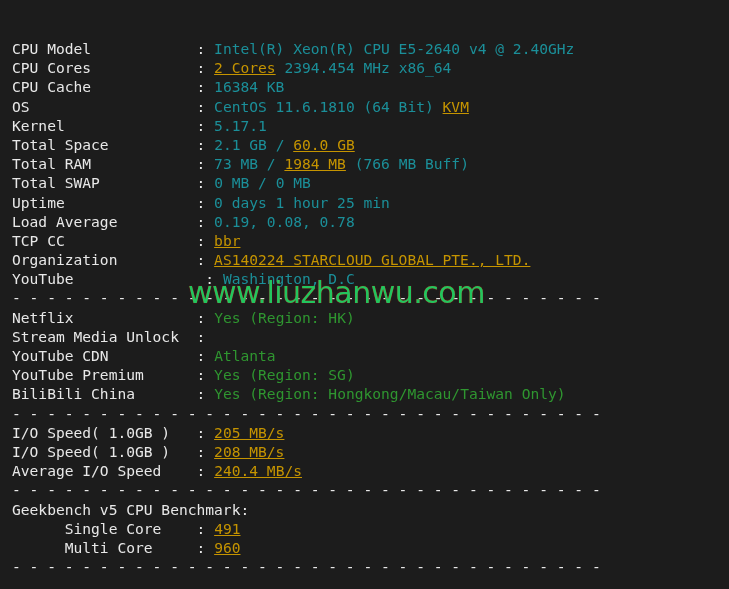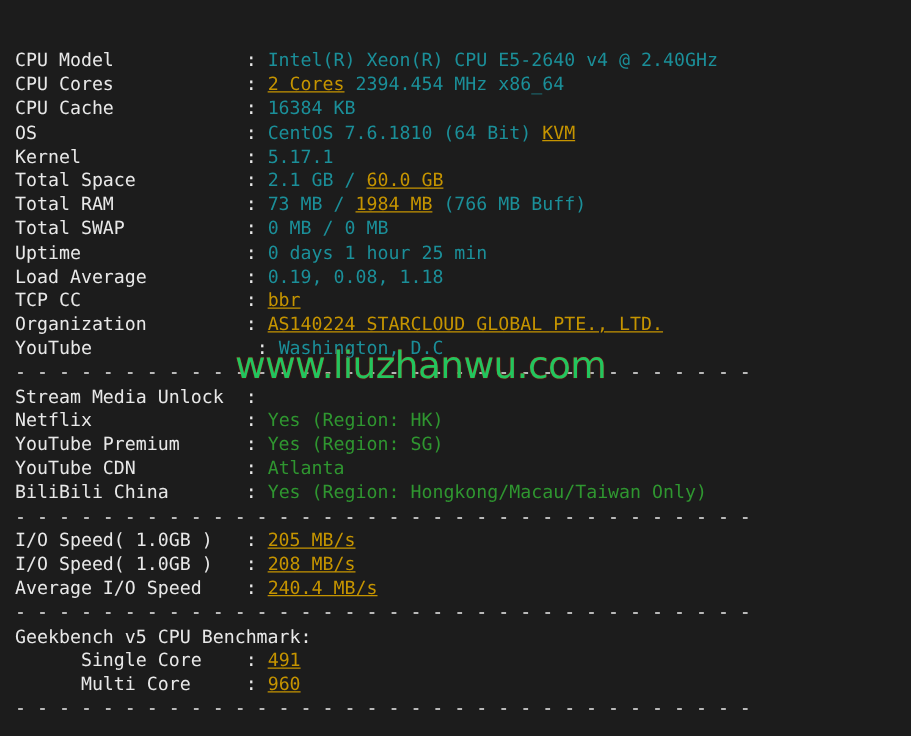--- a/index.html
+++ b/index.html
@@ -56,35 +56,35 @@
     white-space: nowrap;
   }
 </style>
 </head>
 <body>
 
 <div id="terminal">
     <div class="line"><span class="lbl">CPU Model</span><span class="lbl">            </span><span class="lbl">:</span><span> </span><span class="c-cyan">Intel(R) Xeon(R) CPU E5-2640 v4 @ 2.40GHz</span></div>
     <div class="line"><span class="lbl">CPU Cores</span><span class="lbl">            </span><span class="lbl">:</span><span> </span><span class="c-yellow">2 Cores</span><span class="c-cyan"> 2394.454 MHz x86_64</span></div>
     <div class="line"><span class="lbl">CPU Cache</span><span class="lbl">            </span><span class="lbl">:</span><span> </span><span class="c-cyan">16384 KB</span></div>
-    <div class="line"><span class="lbl">OS</span><span class="lbl">                   </span><span class="lbl">:</span><span> </span><span class="c-cyan">CentOS 7.6.1810 (64 Bit) </span><span class="c-yellow">KVM</span></div>
+    <div class="line"><span class="lbl">OS</span><span class="lbl">                   </span><span class="lbl">:</span><span> </span><span class="c-cyan">CentOS 11.6.1810 (64 Bit) </span><span class="c-yellow">KVM</span></div>
     <div class="line"><span class="lbl">Kernel</span><span class="lbl">               </span><span class="lbl">:</span><span> </span><span class="c-cyan">5.17.1</span></div>
     <div class="line"><span class="lbl">Total Space</span><span class="lbl">          </span><span class="lbl">:</span><span> </span><span class="c-cyan">2.1 GB / </span><span class="c-yellow">60.0 GB</span></div>
     <div class="line"><span class="lbl">Total RAM</span><span class="lbl">            </span><span class="lbl">:</span><span> </span><span class="c-cyan">73 MB / </span><span class="c-yellow">1984 MB</span><span class="c-cyan"> (766 MB Buff)</span></div>
     <div class="line"><span class="lbl">Total SWAP</span><span class="lbl">           </span><span class="lbl">:</span><span> </span><span class="c-cyan">0 MB / 0 MB</span></div>
     <div class="line"><span class="lbl">Uptime</span><span class="lbl">               </span><span class="lbl">:</span><span> </span><span class="c-cyan">0 days 1 hour 25 min</span></div>
-    <div class="line"><span class="lbl">Load Average</span><span class="lbl">         </span><span class="lbl">:</span><span> </span><span class="c-cyan">0.19, 0.08, 1.18</span></div>
+    <div class="line"><span class="lbl">Load Average</span><span class="lbl">         </span><span class="lbl">:</span><span> </span><span class="c-cyan">0.19, 0.08, 0.78</span></div>
     <div class="line"><span class="lbl">TCP CC</span><span class="lbl">               </span><span class="lbl">:</span><span> </span><span class="c-yellow">bbr</span></div>
     <div class="line"><span class="lbl">Organization</span><span class="lbl">         </span><span class="lbl">:</span><span> </span><span class="c-yellow">AS140224 STARCLOUD GLOBAL PTE., LTD.</span></div>
     <div class="line"><span class="lbl">YouTube</span><span class="lbl">               </span><span class="lbl">:</span><span> </span><span class="c-cyan">Washington, D.C</span></div>
     <div class="line"><span class="sep">- - - - - - - - - - - - - - - - - - - - - - - - - - - - - - - - - - </span></div>
+    <div class="line"><span class="lbl">Netflix</span><span class="lbl">              </span><span class="lbl">:</span><span> </span><span class="c-green">Yes (Region: HK)</span></div>
     <div class="line"><span class="lbl">Stream Media Unlock</span><span class="lbl">  </span><span class="lbl">:</span></div>
-    <div class="line"><span class="lbl">Netflix</span><span class="lbl">              </span><span class="lbl">:</span><span> </span><span class="c-green">Yes (Region: HK)</span></div>
+    <div class="line"><span class="lbl">YouTube CDN</span><span class="lbl">          </span><span class="lbl">:</span><span> </span><span class="c-green">Atlanta</span></div>
     <div class="line"><span class="lbl">YouTube Premium</span><span class="lbl">      </span><span class="lbl">:</span><span> </span><span class="c-green">Yes (Region: SG)</span></div>
-    <div class="line"><span class="lbl">YouTube CDN</span><span class="lbl">          </span><span class="lbl">:</span><span> </span><span class="c-green">Atlanta</span></div>
     <div class="line"><span class="lbl">BiliBili China</span><span class="lbl">       </span><span class="lbl">:</span><span> </span><span class="c-green">Yes (Region: Hongkong/Macau/Taiwan Only)</span></div>
     <div class="line"><span class="sep">- - - - - - - - - - - - - - - - - - - - - - - - - - - - - - - - - - </span></div>
     <div class="line"><span class="lbl">I/O Speed( 1.0GB )</span><span class="lbl">   </span><span class="lbl">:</span><span> </span><span class="c-yellow">205 MB/s</span></div>
     <div class="line"><span class="lbl">I/O Speed( 1.0GB )</span><span class="lbl">   </span><span class="lbl">:</span><span> </span><span class="c-yellow">208 MB/s</span></div>
     <div class="line"><span class="lbl">Average I/O Speed</span><span class="lbl">    </span><span class="lbl">:</span><span> </span><span class="c-yellow">240.4 MB/s</span></div>
     <div class="line"><span class="sep">- - - - - - - - - - - - - - - - - - - - - - - - - - - - - - - - - - </span></div>
     <div class="line"><span class="lbl">Geekbench v5 CPU Benchmark:</span></div>
     <div class="line"><span class="lbl">      Single Core</span><span class="lbl">    </span><span class="lbl">:</span><span> </span><span class="c-yellow">491</span></div>
     <div class="line"><span class="lbl">      Multi Core</span><span class="lbl">     </span><span class="lbl">:</span><span> </span><span class="c-yellow">960</span></div>
     <div class="line"><span class="sep">- - - - - - - - - - - - - - - - - - - - - - - - - - - - - - - - - - </span></div>

